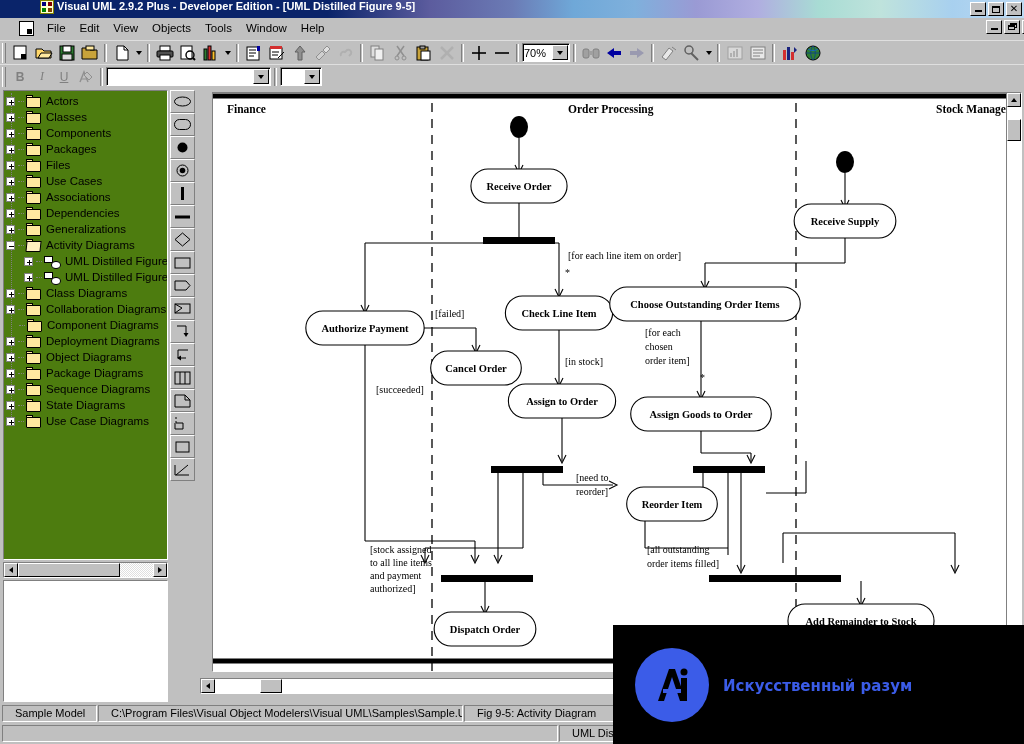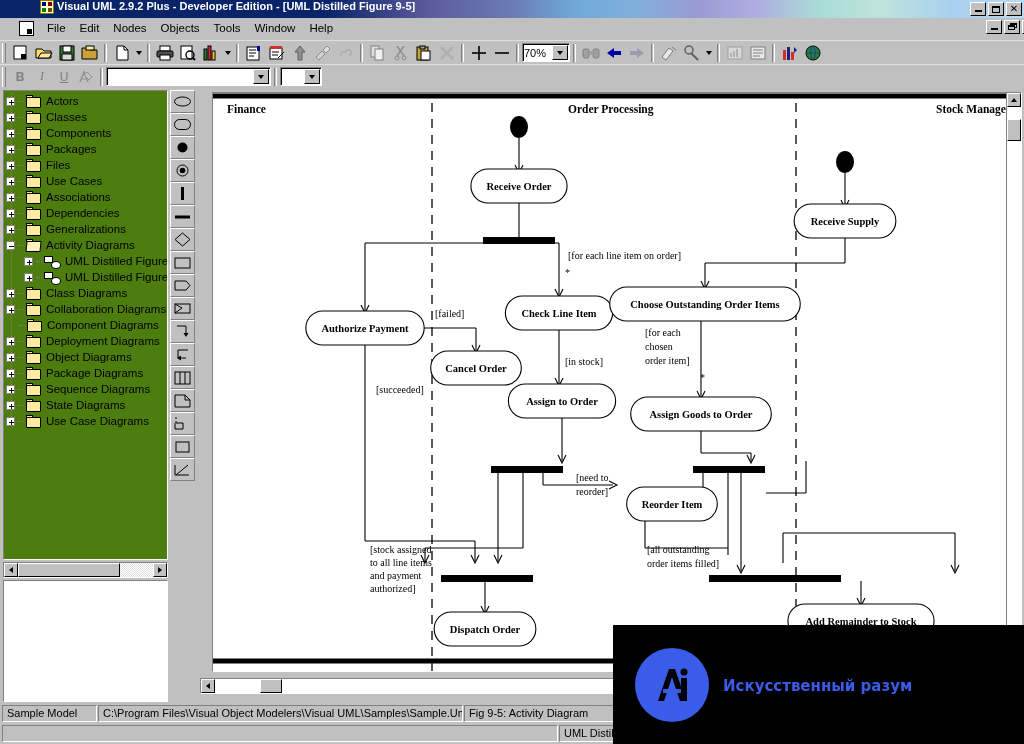--- a/index.html
+++ b/index.html
@@ -194,21 +194,21 @@
   }
 
   
   .statusbar {
     position:absolute; left:0; top:703px; width:1024px; height:20px;
     background:#c0c0c0; display:flex; align-items:center; padding: 0 2px;
   }
   .sfield {
     height:17px; background:#c0c0c0;
     border:1px solid; border-color:#808080 #fff #fff #808080;
-    display:flex; align-items:center; padding-left:4px;
+    display:flex; align-items:center; padding-left:12px;
     font-size:11px; color:#000; margin-right:1px; white-space:nowrap; overflow:hidden;
   }
   .statusbar2 {
     position:absolute; left:0; top:722px; width:1024px; height:22px;
     background:#c0c0c0; display:flex; align-items:center; padding: 0 2px;
   }
 
   
   .dg-text { font-family: "Liberation Serif", serif; font-weight: bold; }
   .dg-guard { font-family: "Liberation Serif", serif; font-weight: normal; }
@@ -251,21 +251,21 @@
       <div class="wbtn">
           <span style="font-size:10px;line-height:8px;">✕</span>
         </div>
     </div>
   </div>
 
   <div class="menubar">
     <div class="doc-icon"></div>
     <div class="menuitem">File</div>
     <div class="menuitem">Edit</div>
-    <div class="menuitem">Nodes</div>
+    <div class="menuitem">View</div>
     <div class="menuitem">Objects</div>
     <div class="menuitem">Tools</div>
     <div class="menuitem">Window</div>
     <div class="menuitem">Help</div>
     <div class="wbtns2">
       <div class="wbtn">
           <span style="margin-top:4px;border-bottom:2px solid #000;width:7px;"></span>
         </div>
       <div class="wbtn">
         <span style="position:relative;width:9px;height:8px;">

